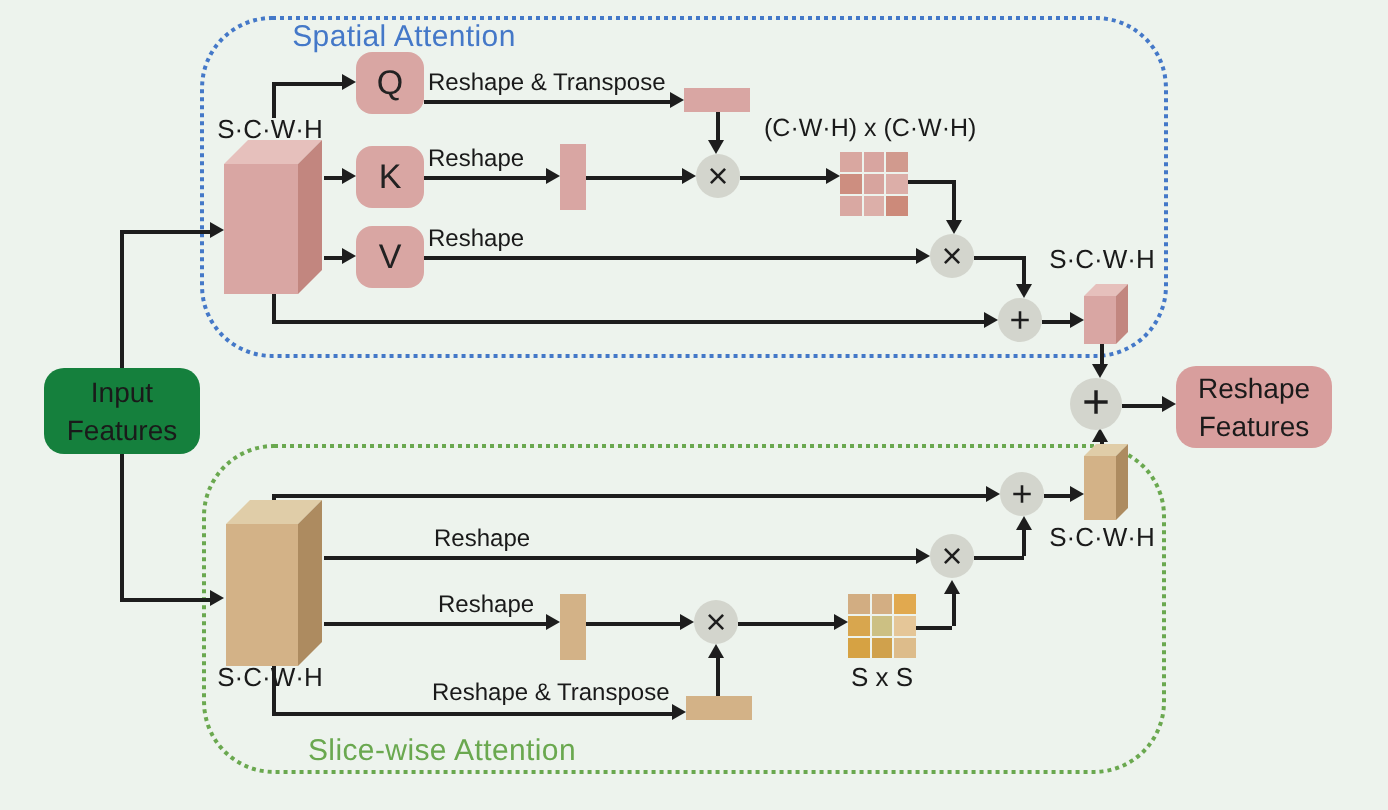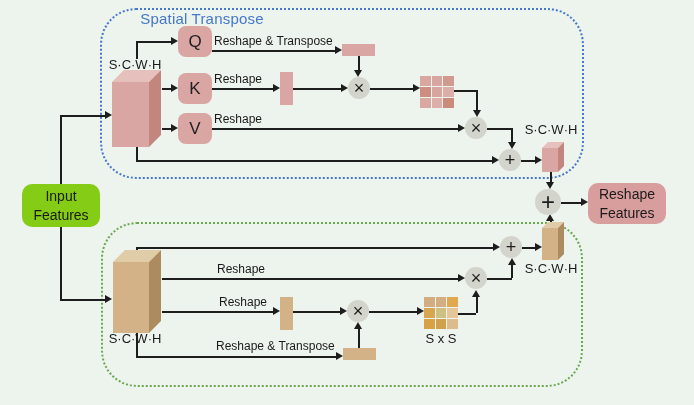--- a/index.html
+++ b/index.html
@@ -44,23 +44,24 @@
   .cuboid>div{position:absolute;}
 </style>
 </head>
 <body>
 
 <div id="canvas">
 
   <div class="region region-spatial" style="left:100px; top:8px; width:480px; height:167px;"></div>
   <div class="region region-slice" style="left:101px; top:222px; width:478px; height:161px;"></div>
 
-  <div class="region-title" style="left:100px; top:10px; width:204px; color:#4478c8;">Spatial Transpose</div>
-
-  <div class="iobox" style="left:22px; top:184px; width:78px; height:43px; background:#84cc16;">
+  <div class="region-title" style="left:100px; top:10px; width:204px; color:#4478c8;">Spatial Attention</div>
+  <div class="region-title" style="left:101px; top:367px; width:240px; color:#6aa84f;">Slice-wise Attention</div>
+
+  <div class="iobox" style="left:22px; top:184px; width:78px; height:43px; background:#15803d;">
     <span>Input</span>
     <span>Features</span>
   </div>
   <div class="iobox" style="left:588px; top:183px; width:78px; height:41px; background:#d89e9d;">
     <span>Reshape</span>
     <span>Features</span>
   </div>
 
   <div class="cuboid" style="left:112px; top:70px; width:49px; height:77px;">
     <div style="left:0; top:0; width:49px; height:12px; background:#e6c0bc;
@@ -77,20 +78,21 @@
   <div class="qkv" style="left:178px; top:73px;">
     <span>K</span>
     </div>
   <div class="qkv" style="left:178px; top:113px;">
     <span>V</span>
     </div>
 
   <div class="oplabel" style="left:214px; top:34px;">Reshape &amp; Transpose</div>
   <div class="oplabel" style="left:214px; top:72px;">Reshape</div>
   <div class="oplabel" style="left:214px; top:112px;">Reshape</div>
+  <div class="oplabel" style="left:382px; top:57px; font-size:12.5px;">(C·W·H) x (C·W·H)</div>
 
   <div class="bar" style="left:342px; top:44px; width:33px; height:12px; background:#d9a6a3;"></div>
   <div class="bar" style="left:280px; top:72px; width:13px; height:33px; background:#d9a6a3;"></div>
 
   <div class="op" style="left:348px; top:77px;">
     <span>×</span>
     </div>
   <div class="op" style="left:465px; top:117px;">
     <span>×</span>
     </div>

